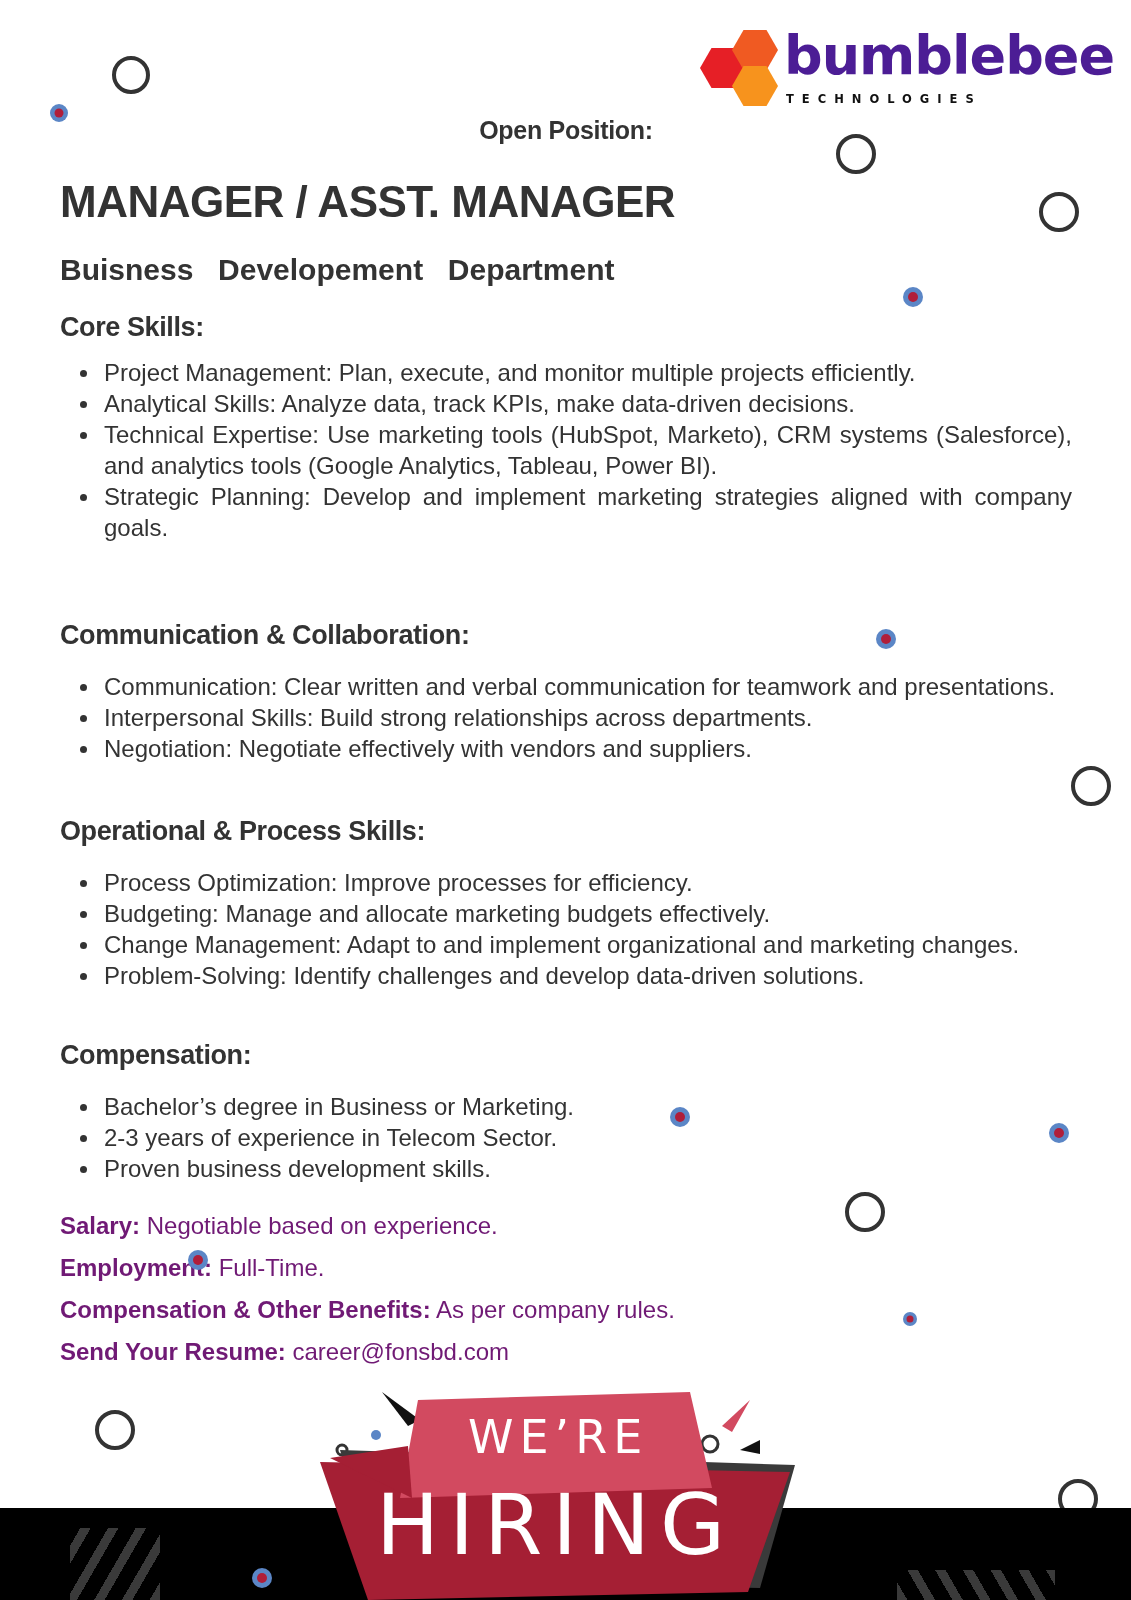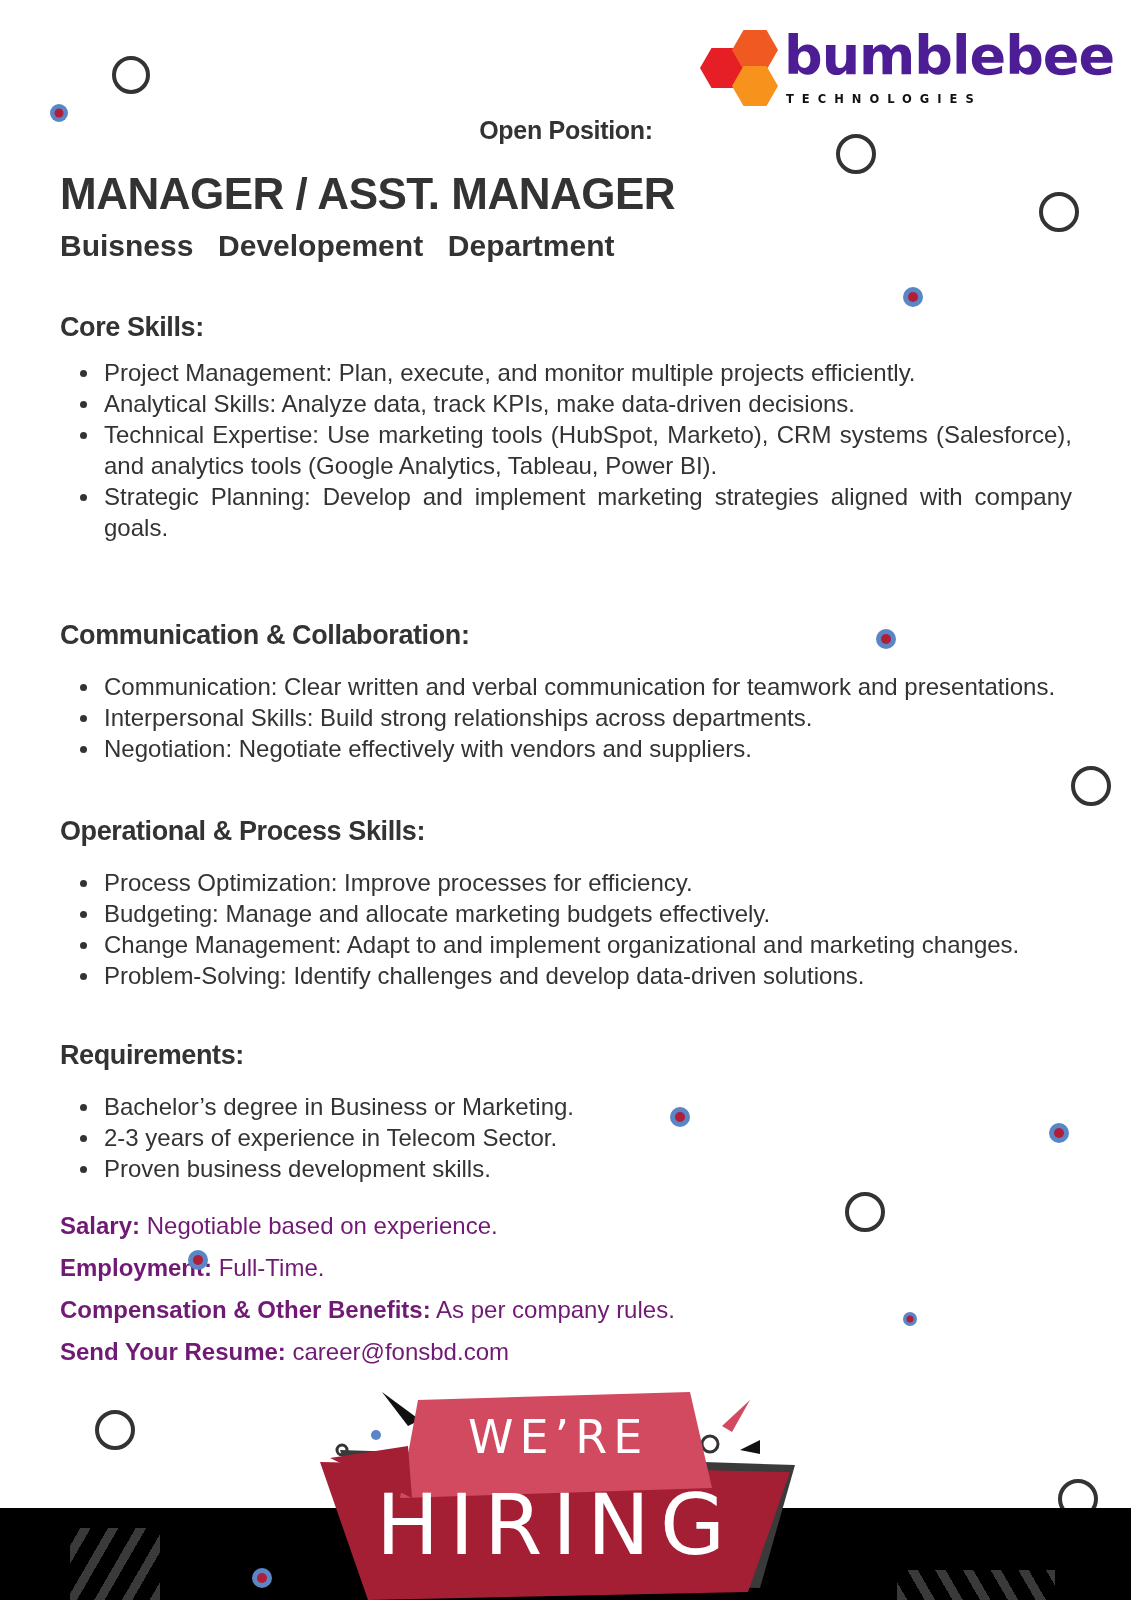--- a/index.html
+++ b/index.html
@@ -15,22 +15,22 @@
   .hex { position: absolute; width: 46px; height: 40px; clip-path: polygon(25% 0, 75% 0, 100% 50%, 75% 100%, 25% 100%, 0 50%); }
   .hex.red { left: 0; top: 18px; background: #e61f26; }
   .hex.orange1 { left: 32px; top: 0; background: #f05a22; }
   .hex.orange2 { left: 32px; top: 36px; background: #f7931d; }
   .logo-word { position: absolute; left: 84px; top: -6px; font-family: "DejaVu Sans", sans-serif; font-weight: bold; font-size: 54px; letter-spacing: -1px; color: #4c1d95; }
   .logo-tag { position: absolute; left: 86px; top: 62px; font-family: "DejaVu Sans", sans-serif; font-weight: bold; font-size: 11.5px; letter-spacing: 8px; color: #111111; }
 
   
   .content { position: absolute; left: 60px; top: 116px; width: 1012px; }
   .open-label { font-size: 25px; font-weight: bold; color: #333; letter-spacing: -0.3px; text-align: center; }
-  .title { margin-top: 24px; font-size: 44px; font-weight: bold; color: #333; letter-spacing: -0.5px; }
-  .dept { margin-top: 10px; font-size: 30px; font-weight: bold; color: #333; word-spacing: 4px; }
+  .title { margin-top: 32px; font-size: 44px; font-weight: bold; color: #333; letter-spacing: -0.5px; }
+  .dept { margin-top: 26px; font-size: 30px; font-weight: bold; color: #333; word-spacing: 4px; }
 
   .section-head { font-size: 27px; font-weight: bold; color: #333; letter-spacing: -0.4px; }
   ul.bullets { list-style: none; margin-top: 14px; }
   ul.bullets li { position: relative; padding-left: 44px; font-size: 24px; line-height: 31px; color: #333; text-align: justify; }
   ul.bullets li::before { content: ""; position: absolute; left: 20px; top: 13px; width: 7px; height: 7px; border-radius: 50%; background: #333; }
 
   .sec { position: absolute; left: 60px; width: 1012px; }
 
   .info-line { position: absolute; left: 60px; font-size: 24px; color: #701a75; }
   .info-line .k { font-weight: bold; }
@@ -98,21 +98,21 @@
   <div class="section-head">Operational &amp; Process Skills:</div>
   <ul class="bullets" style="margin-top:20px;">
     <li>Process Optimization: Improve processes for efficiency.</li>
     <li>Budgeting: Manage and allocate marketing budgets effectively.</li>
     <li>Change Management: Adapt to and implement organizational and marketing changes.</li>
     <li>Problem-Solving: Identify challenges and develop data-driven solutions.</li>
   </ul>
 </div>
 
 <div class="sec" style="top:1040px;">
-  <div class="section-head">Requirements:</div>
+  <div class="section-head">Compensation:</div>
   <ul class="bullets" style="margin-top:20px;">
     <li>Bachelor’s degree in Business or Marketing.</li>
     <li>2-3 years of experience in Telecom Sector.</li>
     <li>Proven business development skills.</li>
   </ul>
 </div>
 
 <div class="info-line" style="top:1212px;">
   <span class="k">Salary:</span><span> Negotiable based on experience.</span>
 </div>

